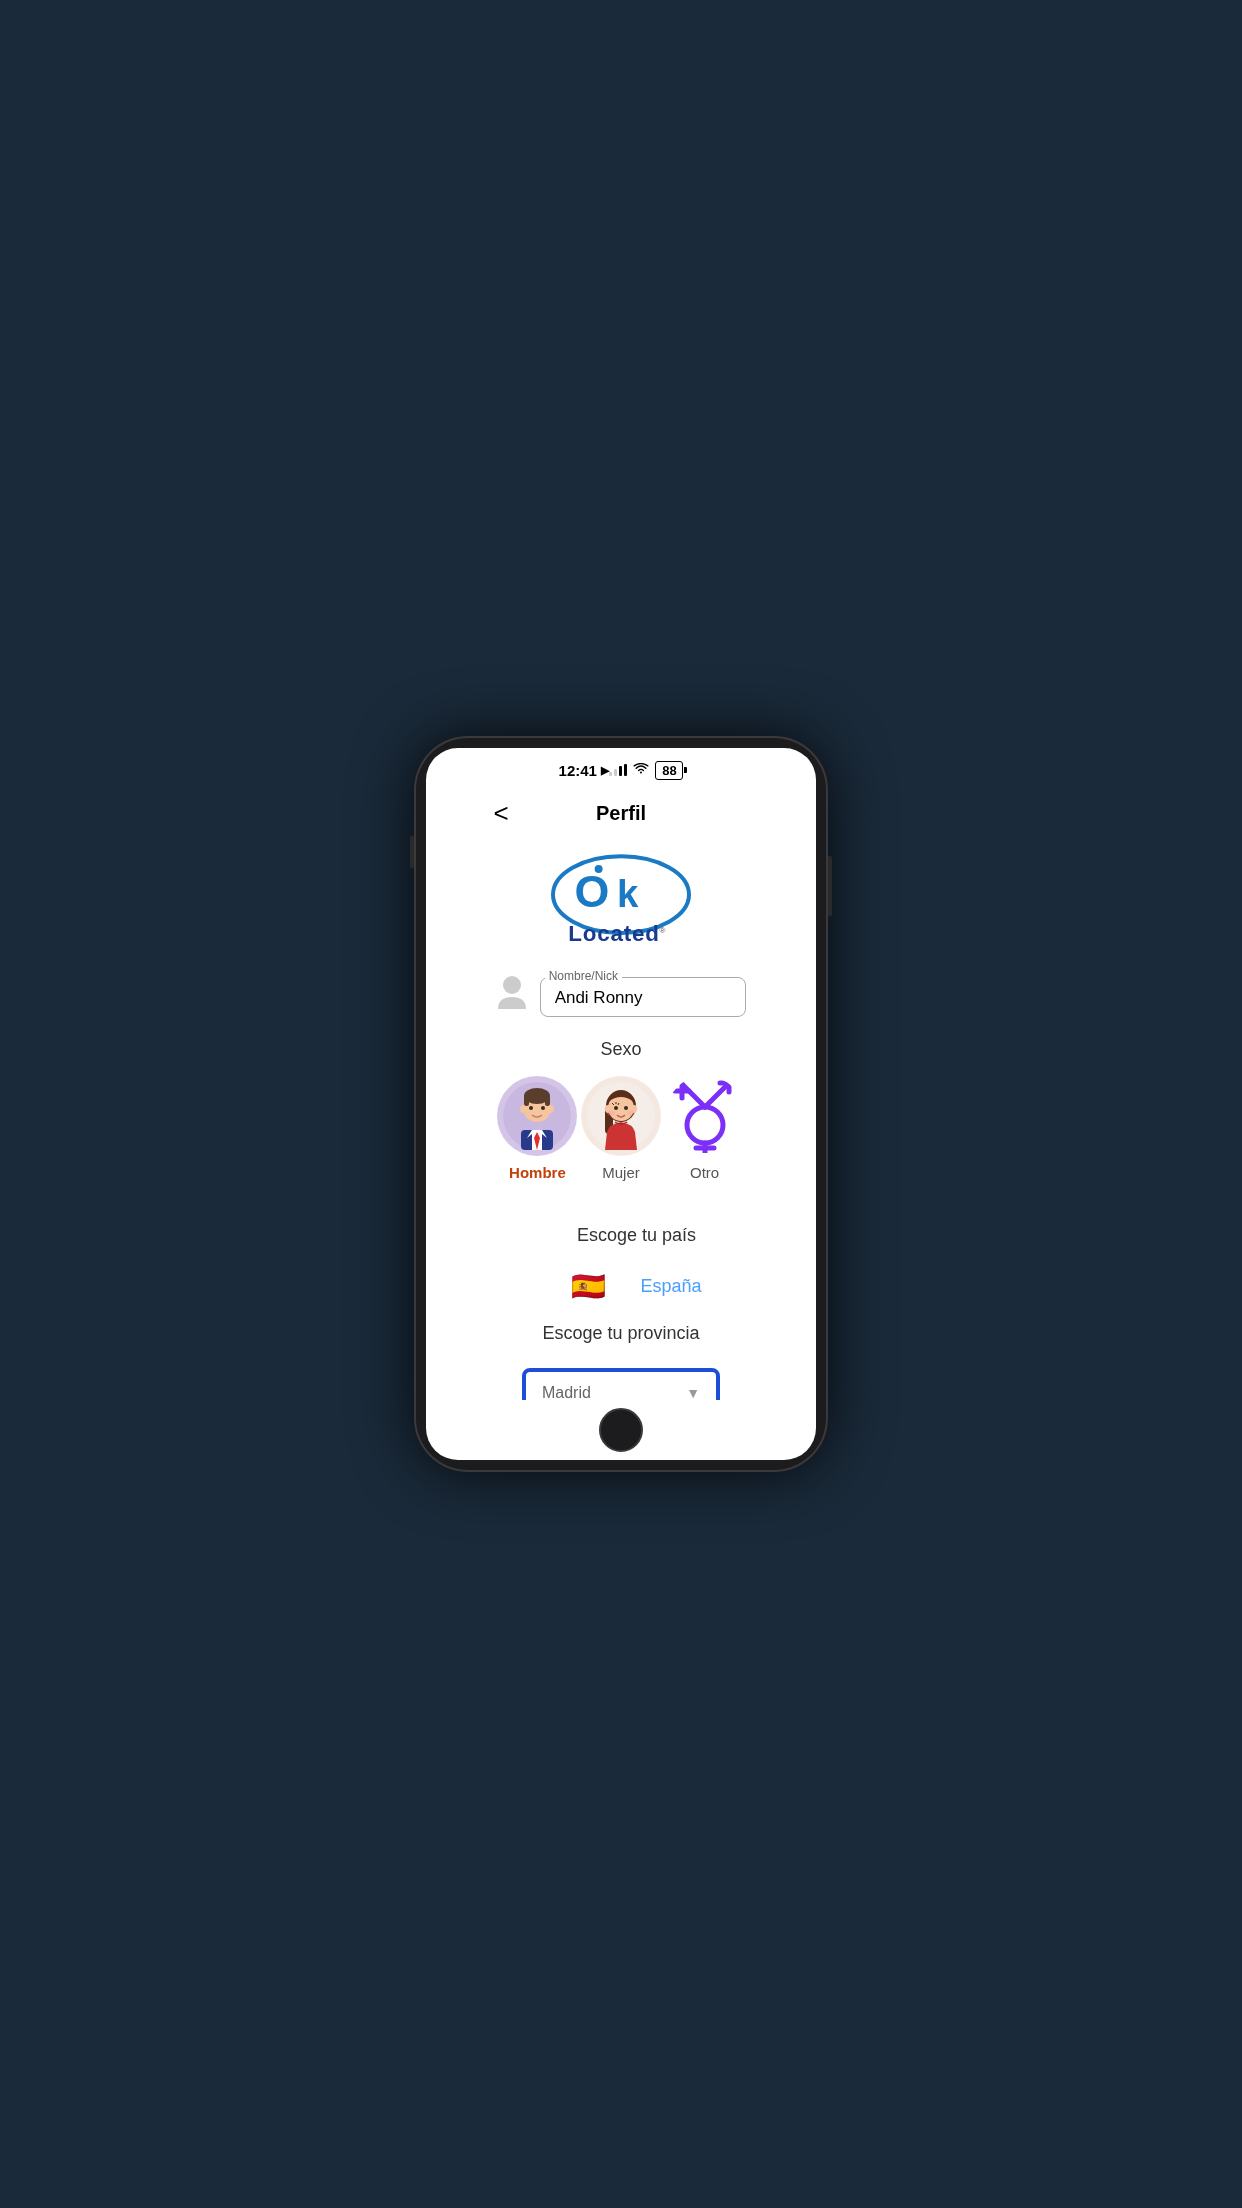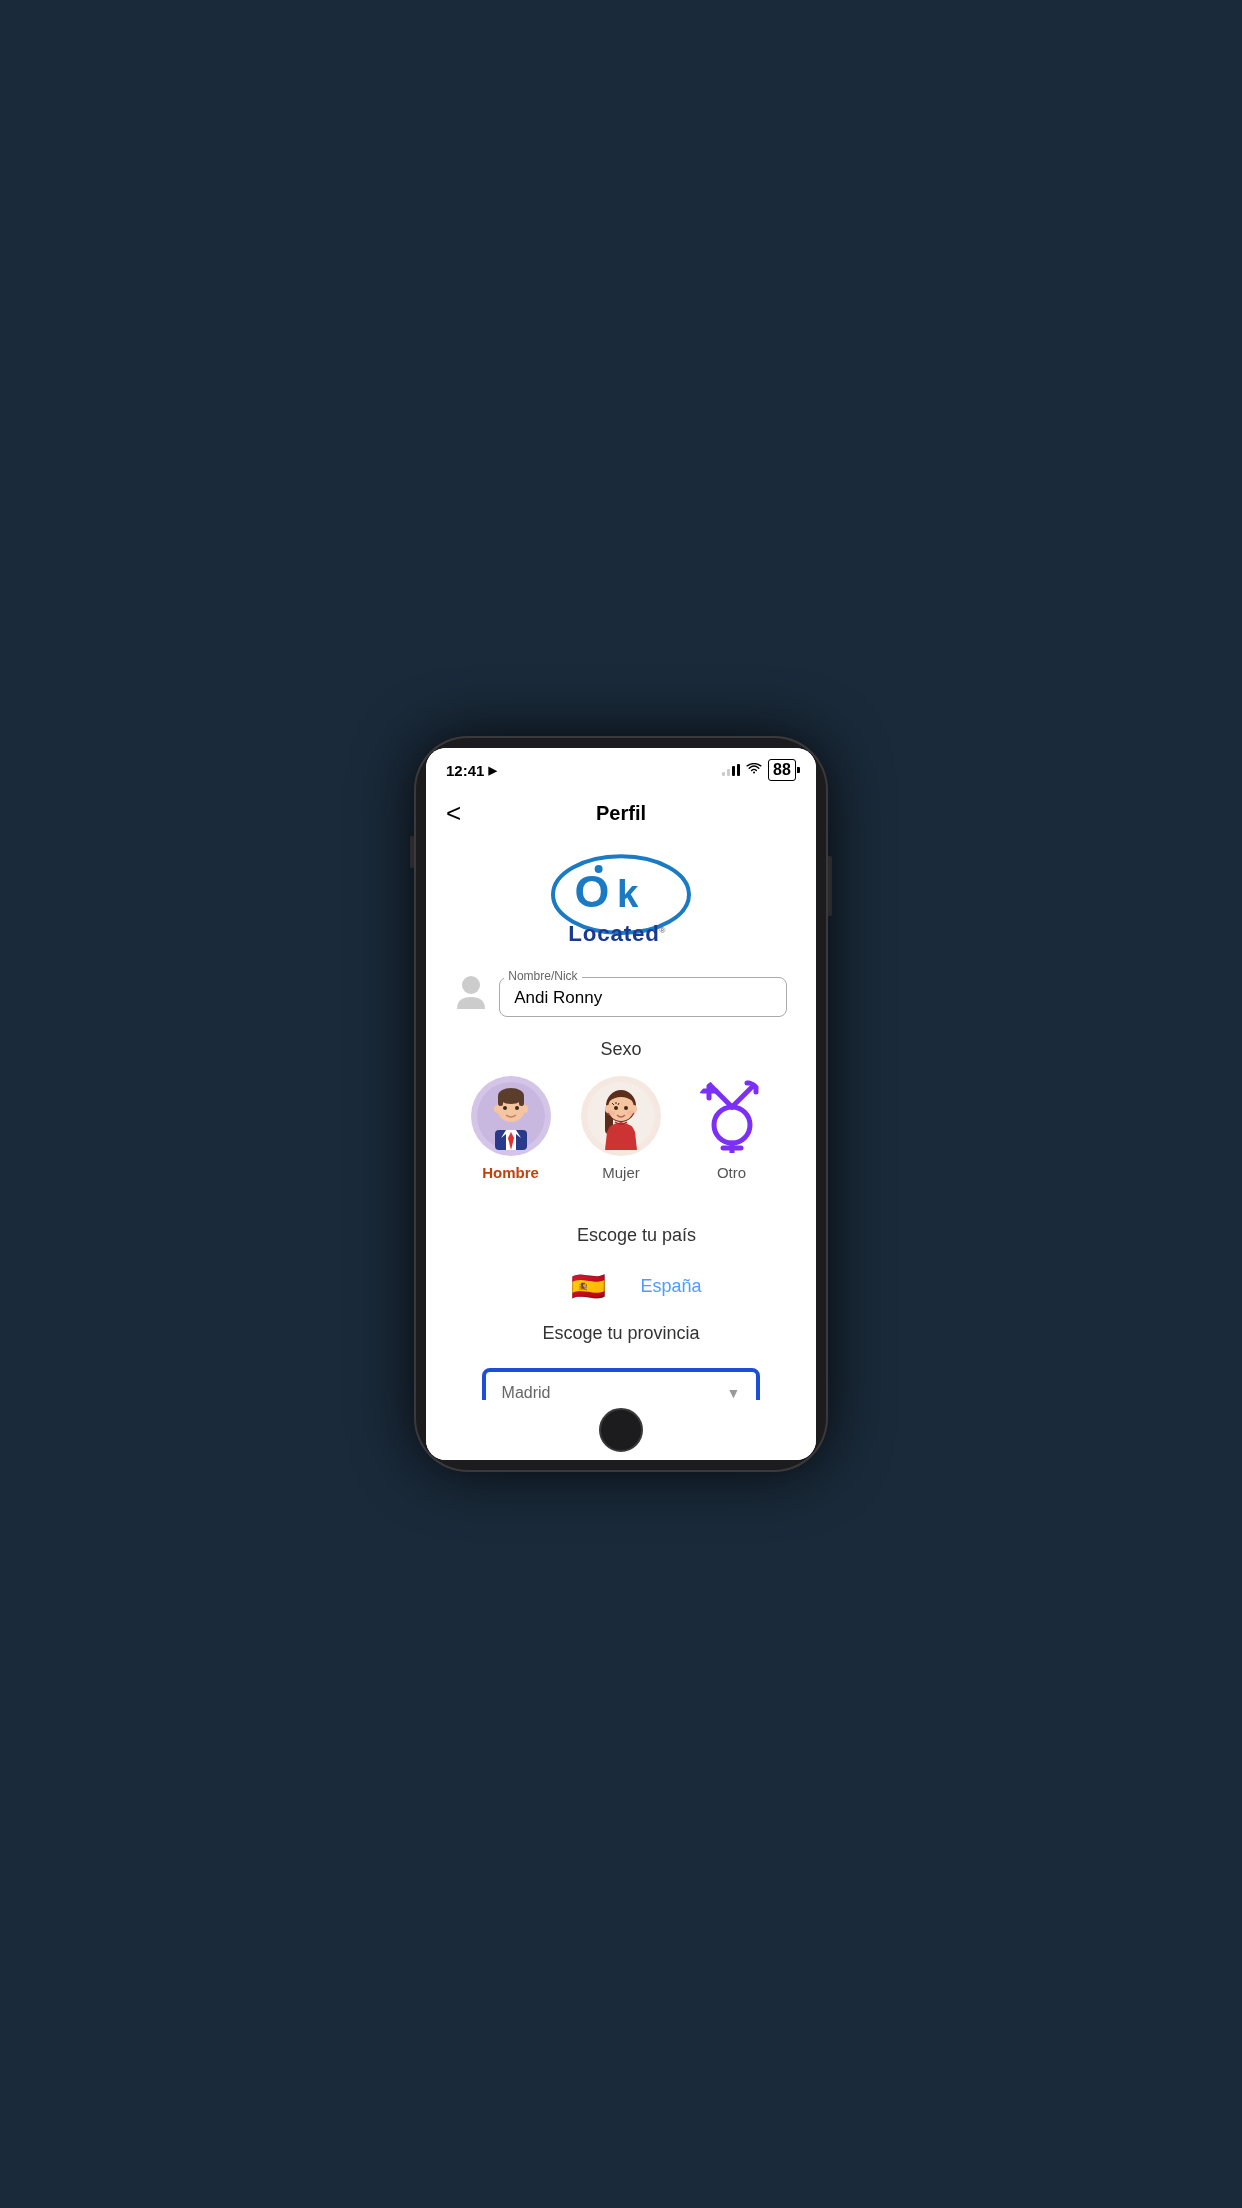--- a/index.html
+++ b/index.html
@@ -17,25 +17,26 @@
       background: #1c1c1e;
       border-radius: 54px;
       padding: 12px;
       box-shadow: 0 0 60px rgba(0,0,0,0.8), inset 0 0 0 2px #3a3a3c;
       position: relative;
     }
     .phone-inner {
       width: 100%;
       height: 100%;
       background: #fff;
-      border-radius: 20px;
+      border-radius: 32px;
       overflow: hidden;
       display: flex;
       flex-direction: column;
       position: relative;
+      align-items: center;
     }
     
     .phone-outer::before {
       content: '';
       position: absolute;
       left: -4px;
       top: 100px;
       width: 4px;
       height: 32px;
       background: #2a2a2c;
@@ -84,21 +85,21 @@
       width: 3px;
       background: #000;
       border-radius: 1px;
     }
     .signal-bar.empty { background: #ccc; }
     .wifi-icon { font-size: 12px; color: #000; }
     .battery-box {
       border: 1.5px solid #000;
       border-radius: 3px;
       padding: 1px 3px;
-      font-size: 16px;
+      font-size: 13px;
       font-weight: 700;
       color: #000;
       position: relative;
       min-width: 28px;
       text-align: center;
     }
     .battery-box::after {
       content: '';
       position: absolute;
       right: -5px;

